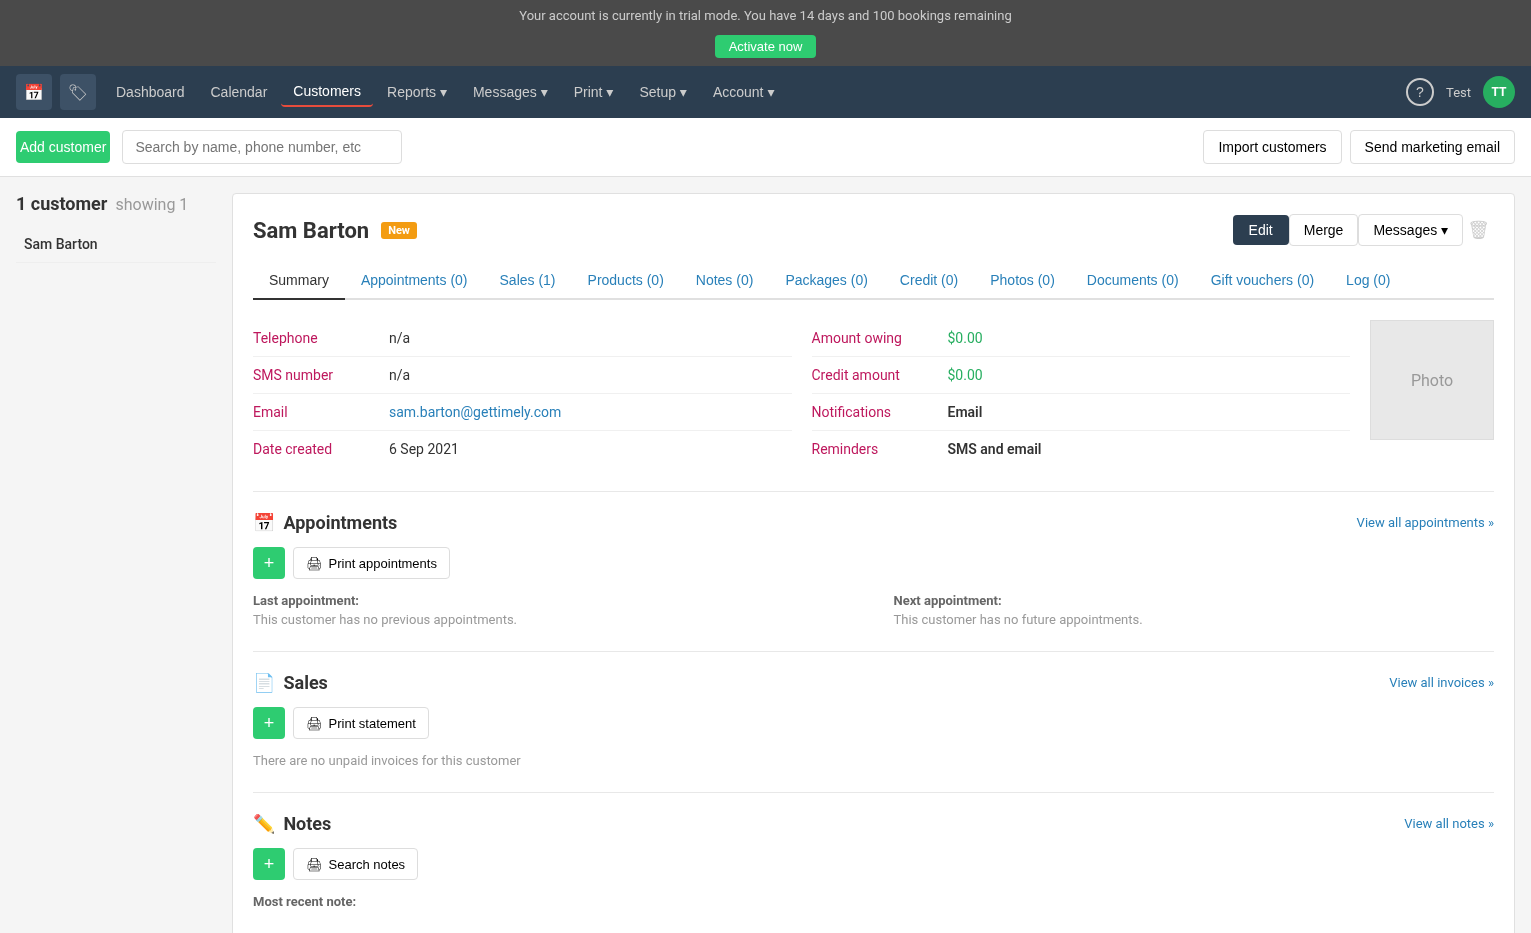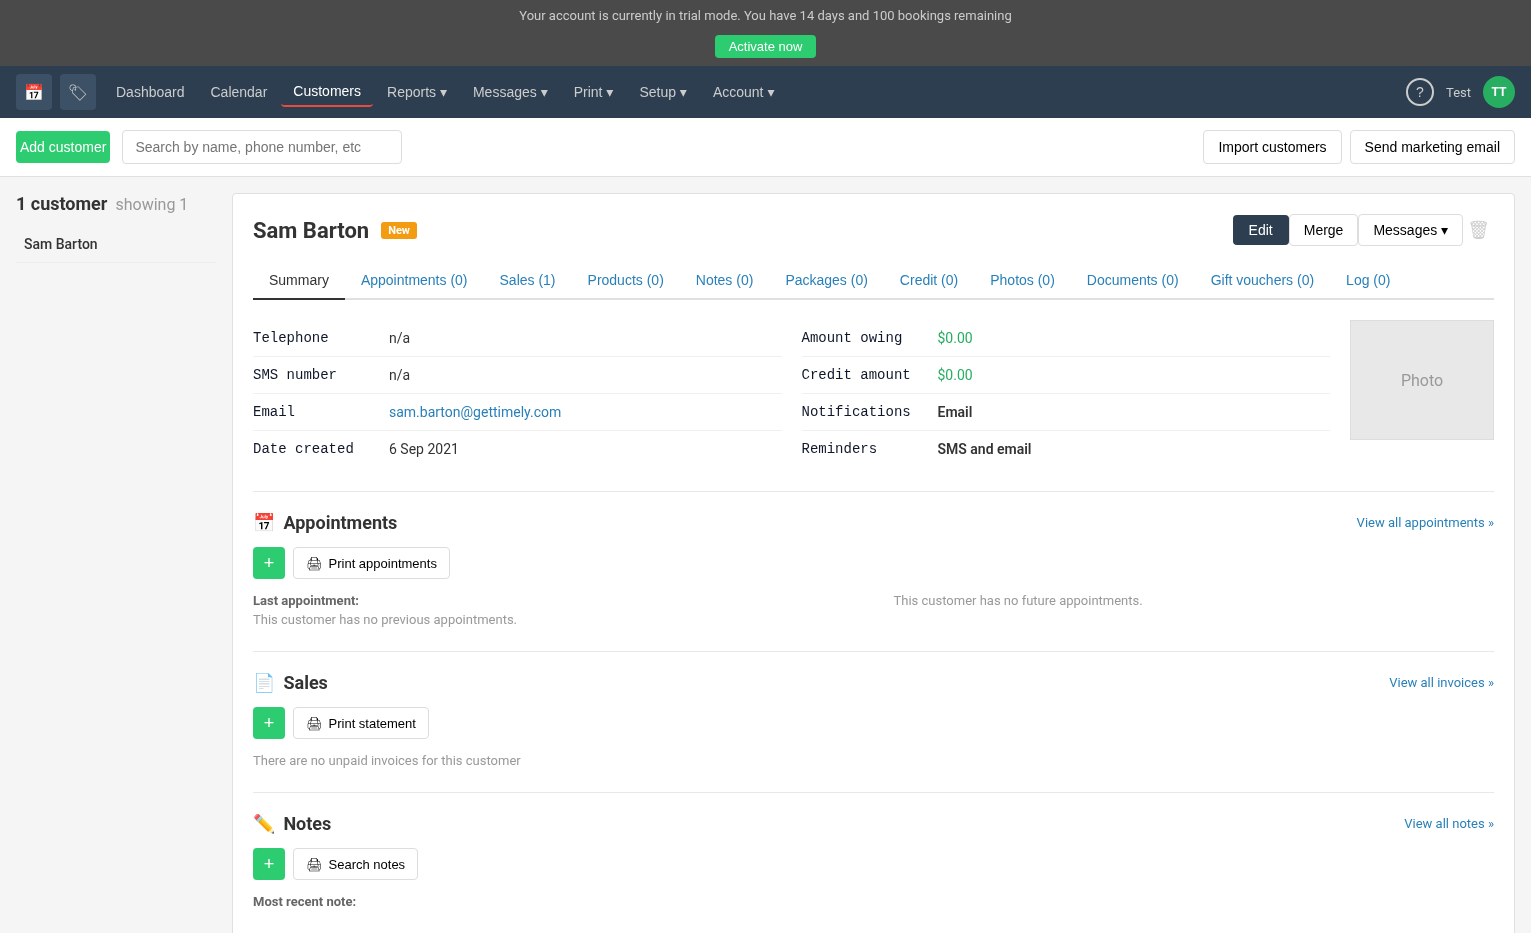--- a/index.html
+++ b/index.html
@@ -249,40 +249,40 @@
       background: none;
       border-bottom: 2px solid transparent;
       margin-bottom: -2px;
     }
     .tab.active {
       color: #333;
       border-bottom: 2px solid #333;
       font-weight: 500;
     }
     .summary-photo {
-      width: 144px;
+      width: 124px;
       height: 120px;
       background: #e8e8e8;
       display: flex;
       align-items: center;
       justify-content: center;
       color: #999;
       font-size: 16px;
       border: 1px solid #ddd;
       flex-shrink: 0;
     }
     .info-row {
       display: flex;
       align-items: center;
       padding: 10px 0;
       border-bottom: 1px solid #f0f0f0;
       gap: 16px;
     }
     .info-row:last-child { border-bottom: none; }
-    .info-label { width: 120px; color: #0f172a; font-size: 14px; font-family: Liberation Mono, monospace; }
+    .info-label { width: 120px; color: #be185d; font-size: 14px; }
     .info-value { color: #333; font-size: 14px; }
     .info-value.link { color: #2980b9; text-decoration: none; }
     .info-value.money { color: #27ae60; }
     .info-value.bold { font-weight: 600; }
 
     
     .section { margin-top: 24px; border-top: 1px solid #e8e8e8; padding-top: 20px; }
     .section-header {
       display: flex;
       align-items: center;
@@ -471,20 +471,21 @@
           <span>🖨</span>
           <span>Print appointments</span>
         </button>
       </div>
       <div class="appt-columns">
         <div class="appt-col">
           <div class="appt-col-label">Last appointment:</div>
           <div class="appt-col-value">This customer has no previous appointments.</div>
         </div>
         <div class="appt-col">
+          <div class="appt-col-label">Next appointment:</div>
           <div class="appt-col-value">This customer has no future appointments.</div>
         </div>
       </div>
     </div>
 
     <div class="section">
       <div class="section-header">
         <span class="section-title">
           <span>📄</span>
           <span>Sales</span>

